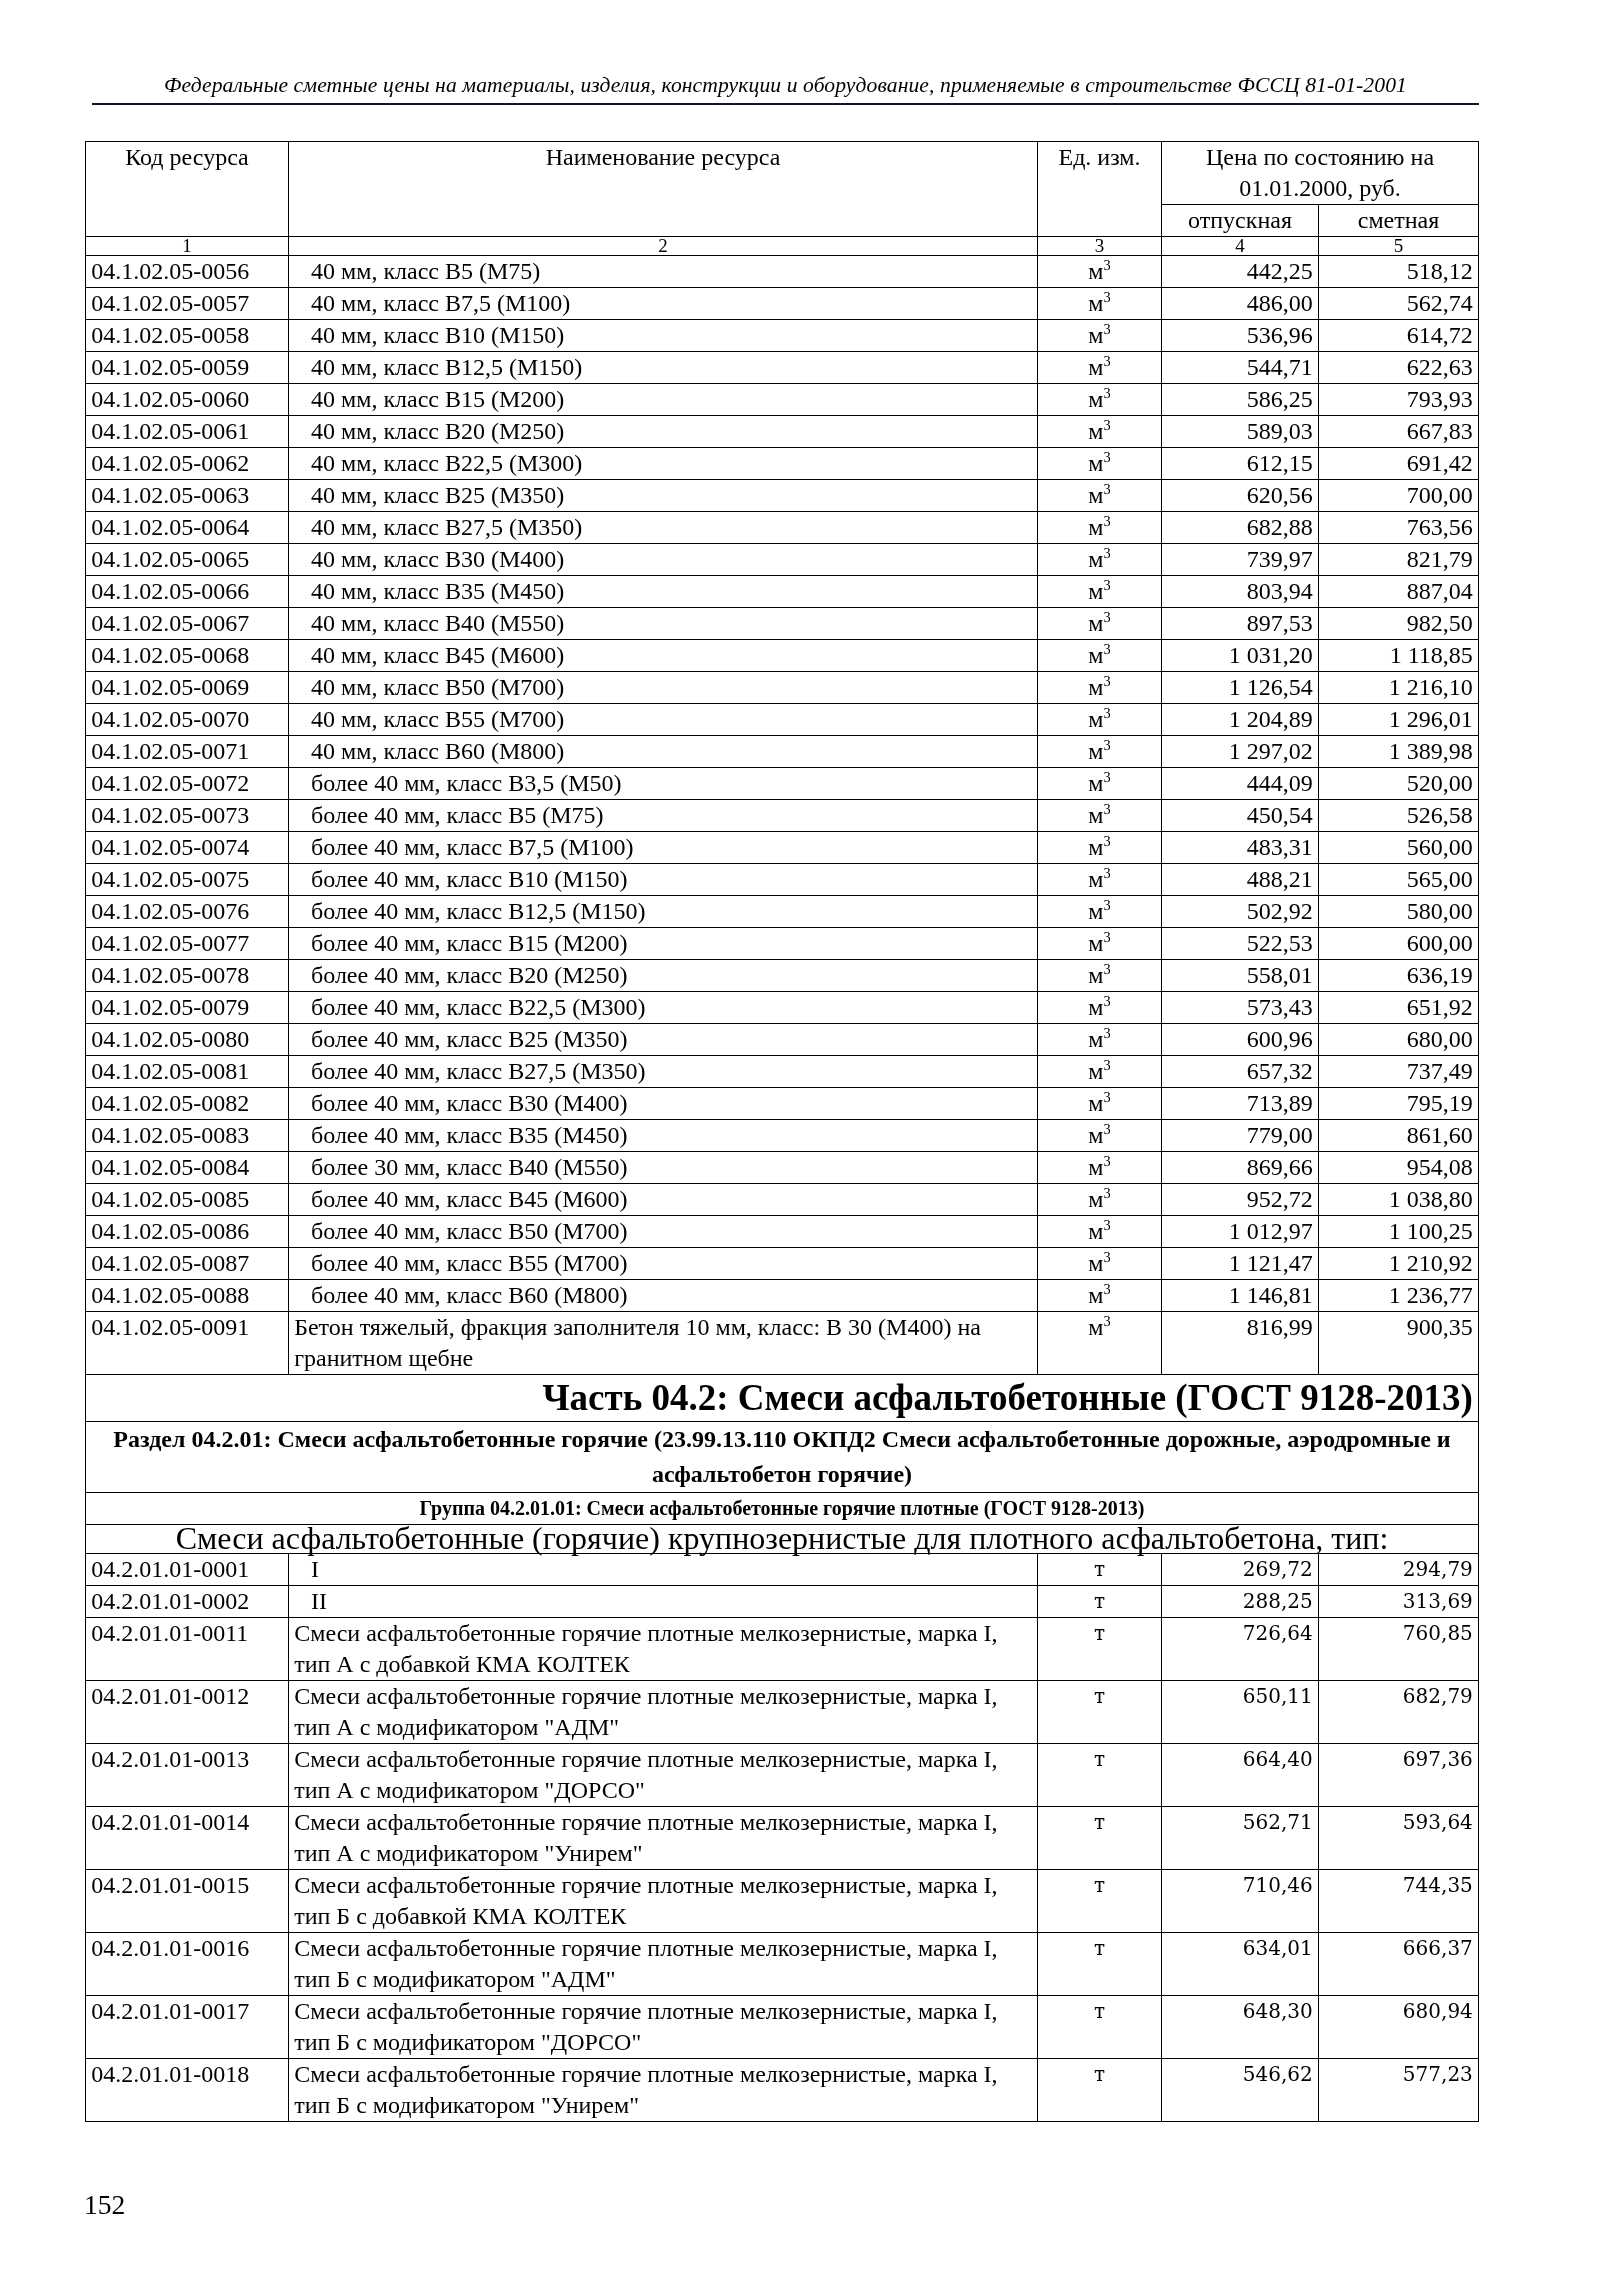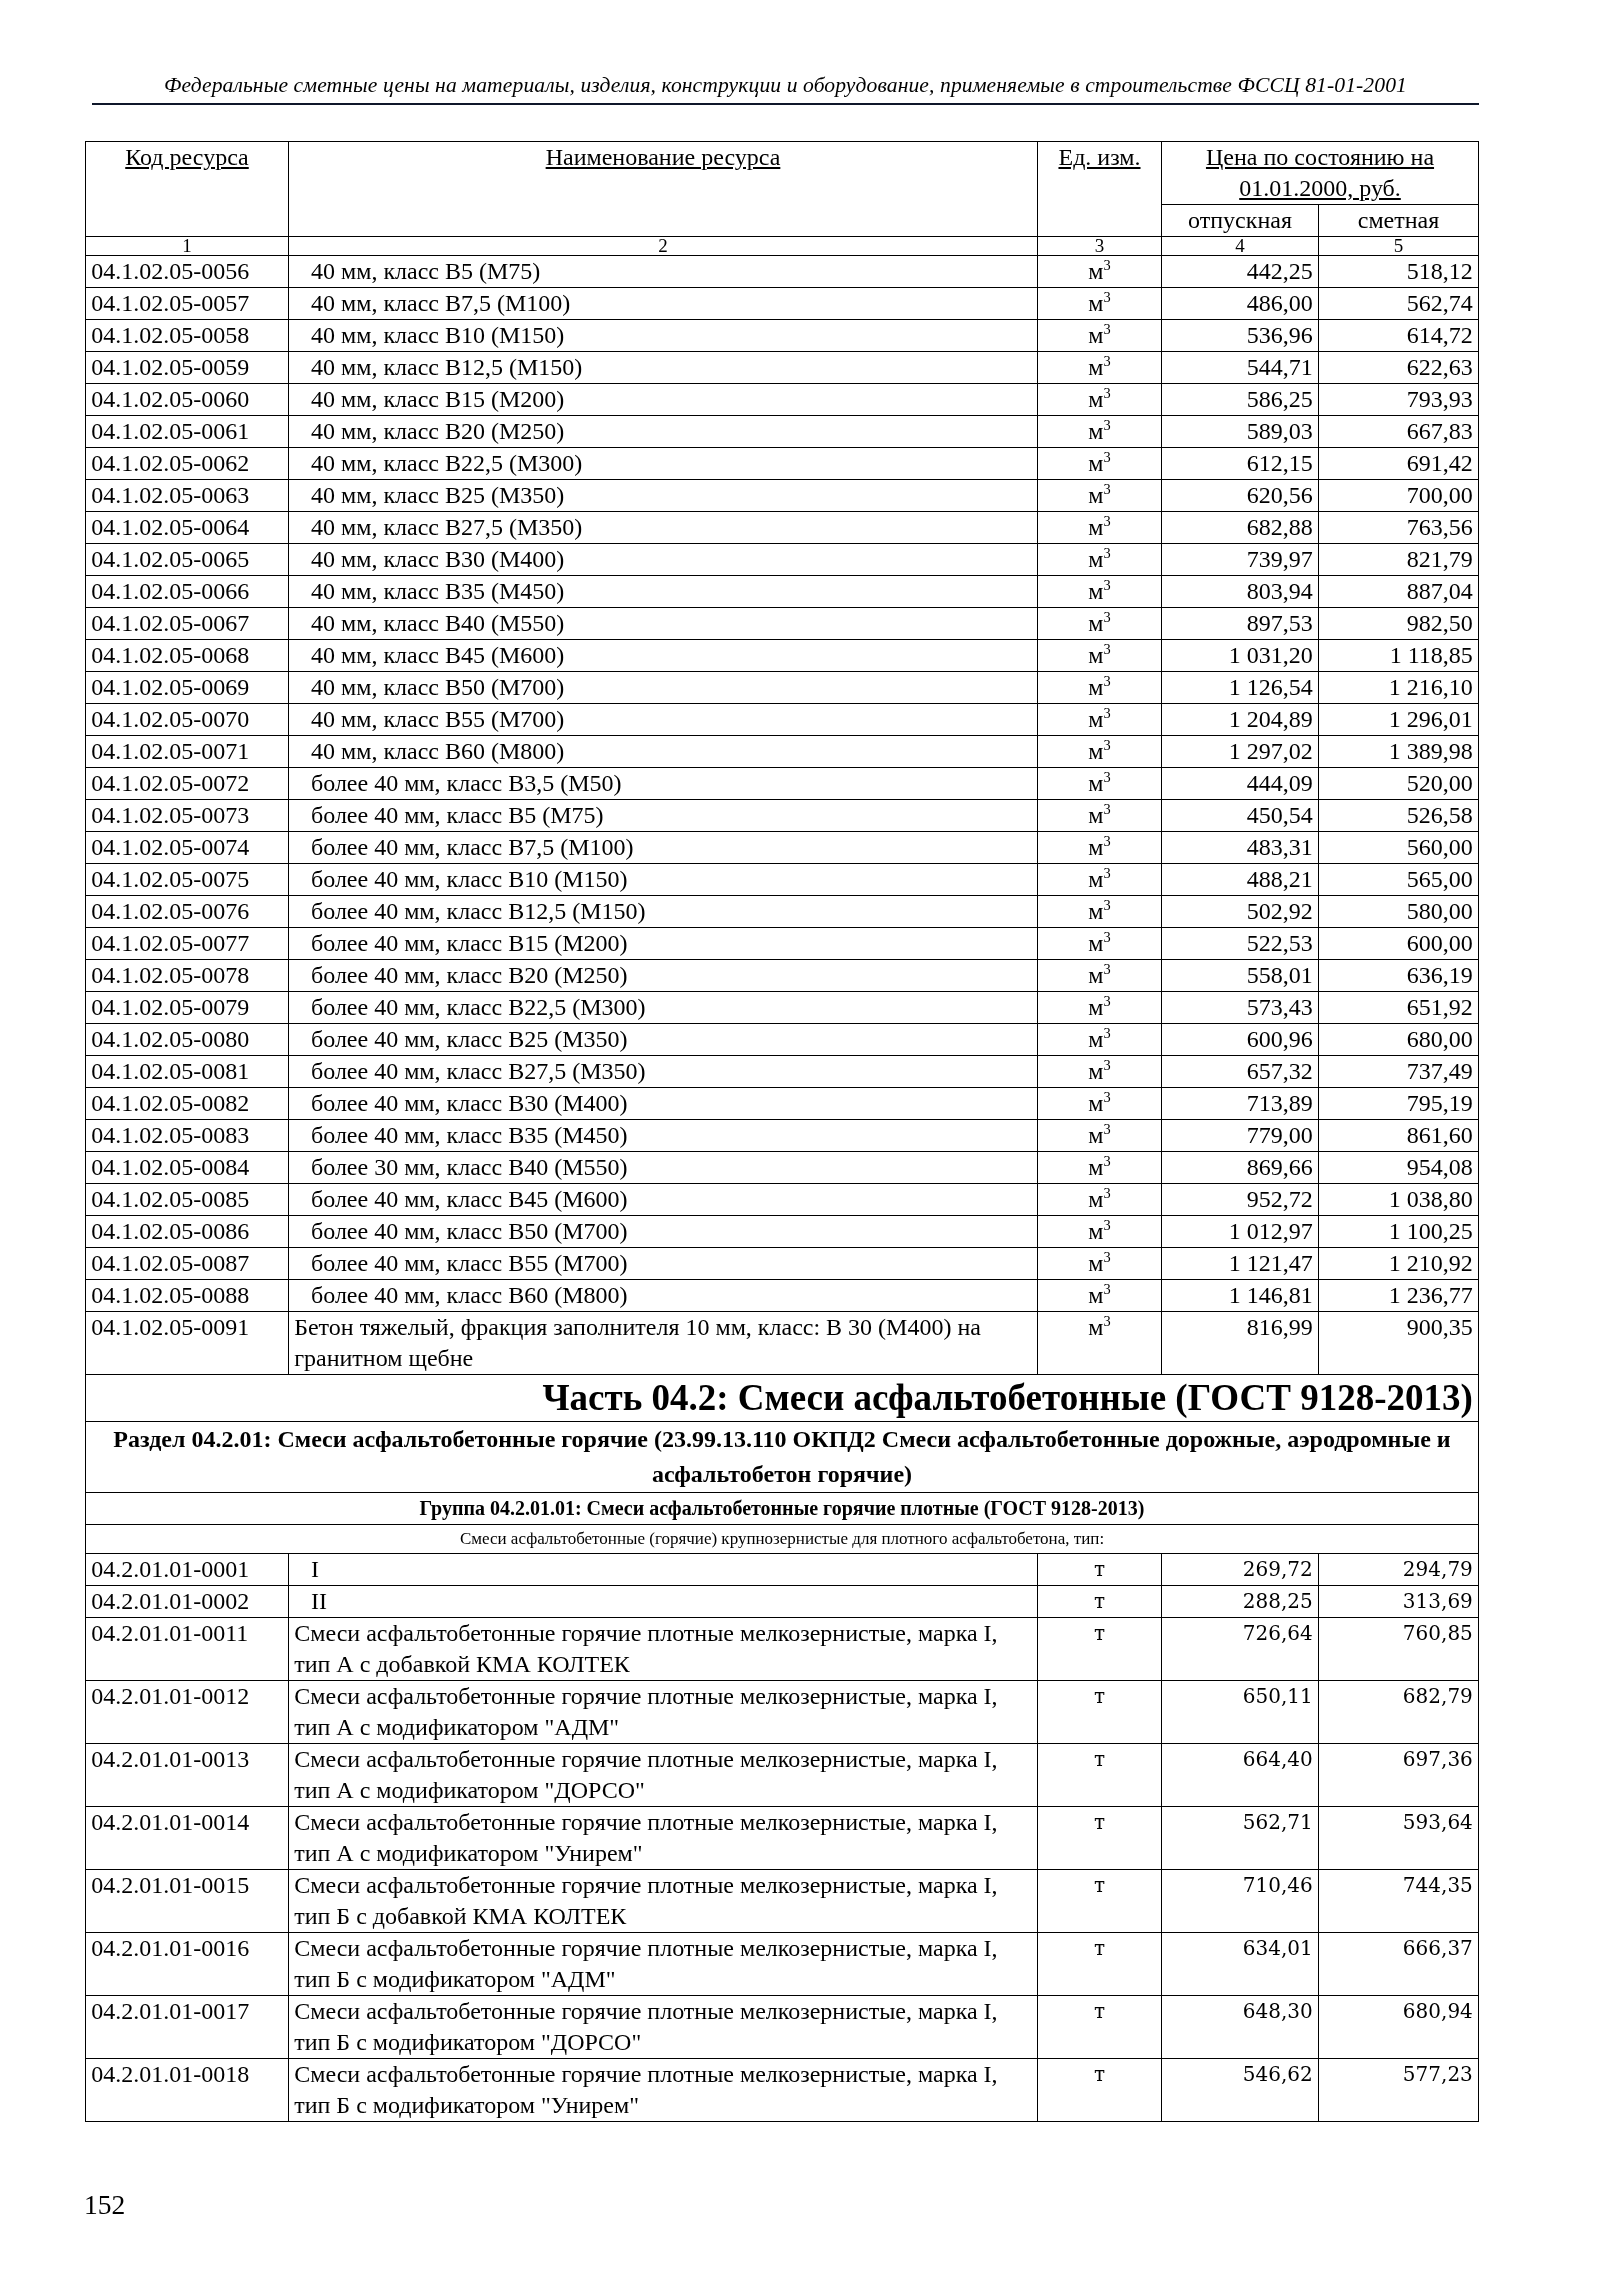--- a/index.html
+++ b/index.html
@@ -12,32 +12,32 @@
   table.price-table {
     position: absolute; left: 85px; top: 141px; width: 1394px;
     border-collapse: collapse; table-layout: fixed;
   }
   table.price-table td, table.price-table th {
     border: 1.3px solid #000; padding: 0 5.2px; font-weight: normal;
     font-size: 24px; line-height: 31px; vertical-align: top;
   }
   col.c1 { width: 203px; } col.c2 { width: 749px; } col.c3 { width: 124px; } col.c4 { width: 157px; } col.c5 { width: 160px; }
   th.h { font-size: 19px; line-height: 23.6px; text-align: center; vertical-align: middle; }
-  tr.hdr1 th { height: 39px; text-decoration: underline; }
+  tr.hdr1 th { height: 39px; }
   tr.hdr2 th { height: 21px; }
   tr.numrow td { font-size: 19px; line-height: 18.3px; text-align: center; }
   td.code { white-space: nowrap; }
   td.name.ind { padding-left: 22px; }
   td.unit { text-align: center; }
   td.num { text-align: right; white-space: nowrap; }
   sup { font-size: 14.4px; line-height: 0; }
   tr.part td { font-weight: bold; font-size: 37px; line-height: 46px; text-align: right; }
   tr.section td { font-weight: bold; font-size: 24px; line-height: 35px; text-align: center; }
   tr.group td { font-weight: bold; font-size: 20px; line-height: 31px; text-align: center; }
-  tr.subhead td { font-size: 17px; line-height: 27.5px; text-align: center; }
+  tr.subhead td { font-size: 32px; line-height: 27.5px; text-align: center; }
   tr.asphalt td.unit, tr.asphalt td.num { font-family: "DejaVu Serif", serif; font-size: 20px; }
   .page-number { position: absolute; left: 84px; top: 2189px; font-size: 27.5px; }
   .thick-top td { border-top-width: 2.6px; }
 </style>
 </head>
 <body>
 
 <div class="page-header">Федеральные сметные цены на материалы, изделия, конструкции и оборудование, применяемые в строительстве ФССЦ 81-01-2001</div>
 
 <table class="price-table">

